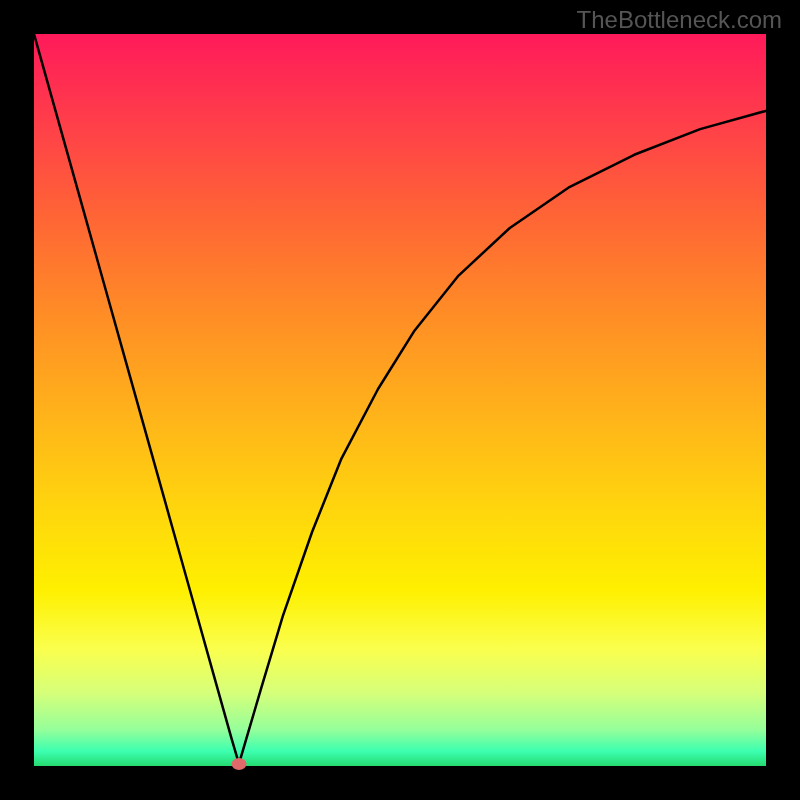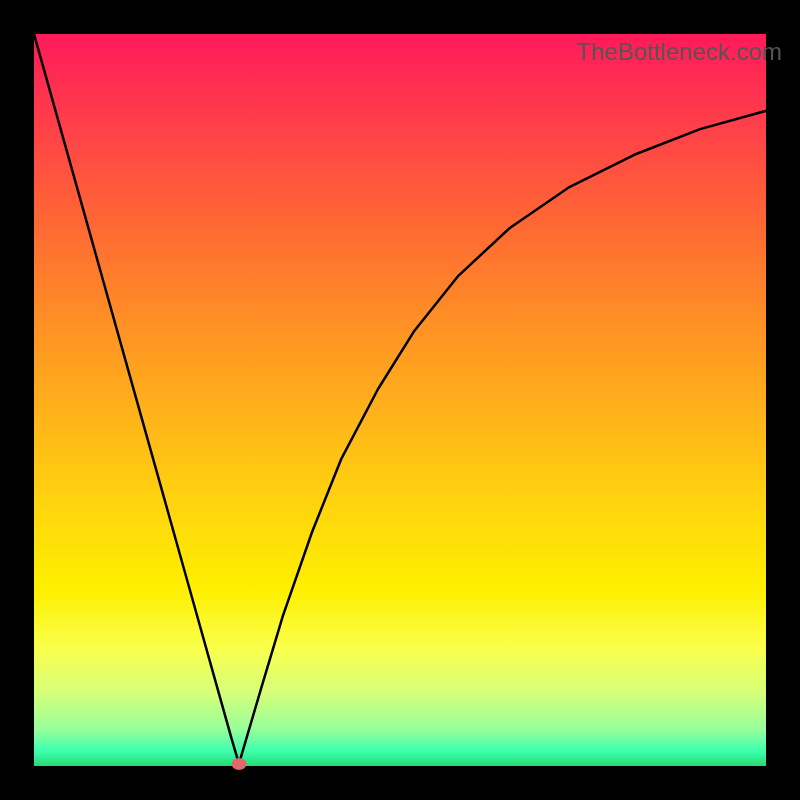--- a/index.html
+++ b/index.html
@@ -16,21 +16,20 @@
     }
     .watermark {
       position: absolute;
       top: 6px;
       right: 18px;
       color: #555;
       font-family: Arial, sans-serif;
       font-size: 24px;
       font-weight: 500;
       z-index: 10;
-      margin-top: 32px;
     }
     .plot-area {
       position: absolute;
       top: 34px;
       left: 34px;
       width: 732px;
       height: 732px;
       background: linear-gradient(to bottom,
         #ff1a5a 0%,
         #ff3e4a 12%,

